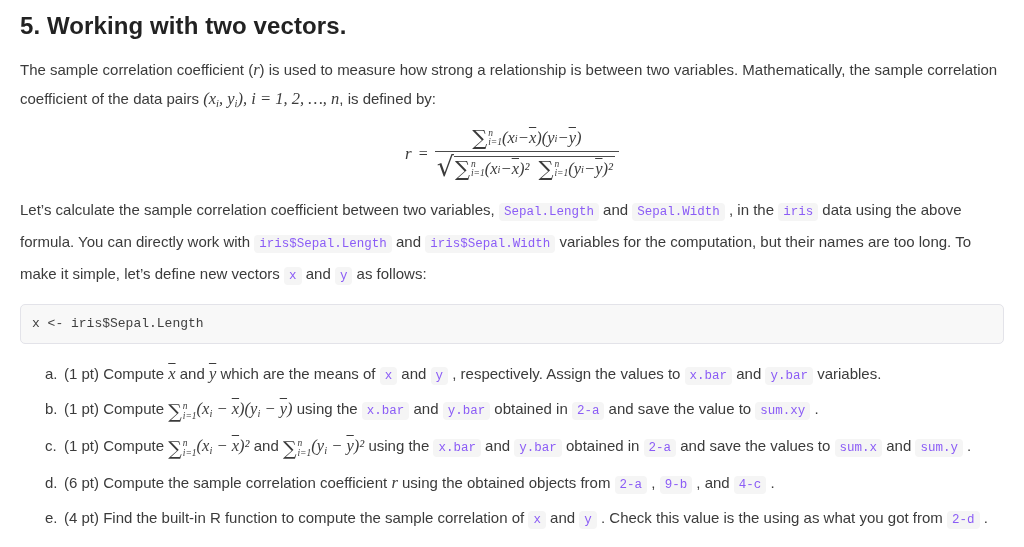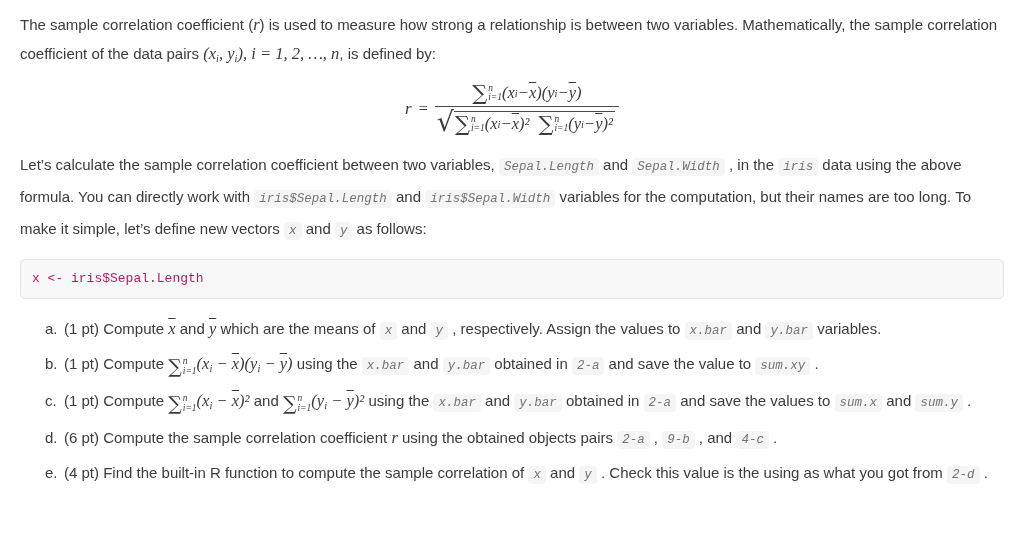--- a/index.html
+++ b/index.html
@@ -12,24 +12,23 @@
   h1.title {
     font-size:24px; font-weight:bold; color:#222;
     margin:2px 0 15px 0; letter-spacing:0.1px;
   }
   p.body { margin:0 0 10px 0; line-height:29px; }
   p.tight { margin-bottom:13px; }
 
   
   .ic {
     font-family:"Liberation Mono","DejaVu Sans Mono",monospace;
-    font-size:12.5px; color:#737373;
+    font-size:12.5px; color:#8b5cf6;
     background:#f5f5f5; border-radius:4px; padding:2px 5px;
     white-space:nowrap;
-    font-style:italic;
   }
 
   
   .m, .bar {
     font-family:"Liberation Serif","DejaVu Serif",serif;
     font-style:italic; font-size:16.5px;
   }
   .bar { text-decoration:overline; }
   .sub {
     font-family:"Liberation Serif","DejaVu Serif",serif;
@@ -72,33 +71,34 @@
     border-top:1.4px solid #4a4a4a; padding:2px 2px 0 1px;
     display:inline-flex; align-items:center;
   }
   .gap8 { display:inline-block; width:9px; }
 
   
   .codeblock {
     background:#f8f8f8; border:1px solid #e3e3e9; border-radius:5px;
     padding:9px 11px; margin:4px 0 18px 0;
     font-family:"Liberation Mono","DejaVu Sans Mono",monospace;
-    font-size:13px; line-height:20px; color:#be185d;
+    font-size:13px; line-height:20px; color:#404040;
   }
 
   
   .tasks { margin-left:25px; }
   .task { position:relative; padding-left:19px; line-height:23px; margin-bottom:9px; }
   .task-label { position:absolute; left:0; top:0; }
 </style>
 </head>
 <body>
 
 <div class="page">
 
+  <h1 class="title">5. Working with two vectors.</h1>
 
   <p class="body"><span>The sample correlation coefficient (</span><span class="m">r</span><span>) is used to measure how strong a relationship is between two variables. Mathematically, the sample correlation coefficient of the data pairs </span><span class="m">(x</span><span class="sub">i</span><span class="m">, y</span><span class="sub">i</span><span class="m">), i = 1, 2, …, n</span><span>, is defined by:</span></p>
 
   <div class="formula-row">
     <span class="m f-r">r</span>
     <span class="f-eq">=</span>
     <span class="frac">
       <span class="num">
           <span class="sum">
             <span class="sigma">∑</span>
@@ -176,18 +176,18 @@
             <span>i=1</span>
           </span>
         </span><span class="m">(x</span><span class="sub">i</span><span class="m"> − </span><span class="bar">x</span><span class="m">)²</span><span> and </span><span class="sum">
           <span class="sigma">∑</span>
           <span class="limits">
             <span>n</span>
             <span>i=1</span>
           </span>
         </span><span class="m">(y</span><span class="sub">i</span><span class="m"> − </span><span class="bar">y</span><span class="m">)²</span><span> using the </span><span class="ic">x.bar</span><span> and </span><span class="ic">y.bar</span><span> obtained in </span><span class="ic">2-a</span><span> and save the values to </span><span class="ic">sum.x</span><span> and </span><span class="ic">sum.y</span><span> .</span></div>
 
-    <div class="task"><span class="task-label">d.</span><span>(6 pt) Compute the sample correlation coefficient </span><span class="m">r</span><span> using the obtained objects pairs </span><span class="ic">2-a</span><span> , </span><span class="ic">9-b</span><span> , and </span><span class="ic">4-c</span><span> .</span></div>
+    <div class="task"><span class="task-label">d.</span><span>(6 pt) Compute the sample correlation coefficient </span><span class="m">r</span><span> using the obtained objects from </span><span class="ic">2-a</span><span> , </span><span class="ic">9-b</span><span> , and </span><span class="ic">4-c</span><span> .</span></div>
 
     <div class="task"><span class="task-label">e.</span><span>(4 pt) Find the built-in R function to compute the sample correlation of </span><span class="ic">x</span><span> and </span><span class="ic">y</span><span> . Check this value is the using as what you got from </span><span class="ic">2-d</span><span> .</span></div>
 
   </div>
 </div>
 
 </body></html>

